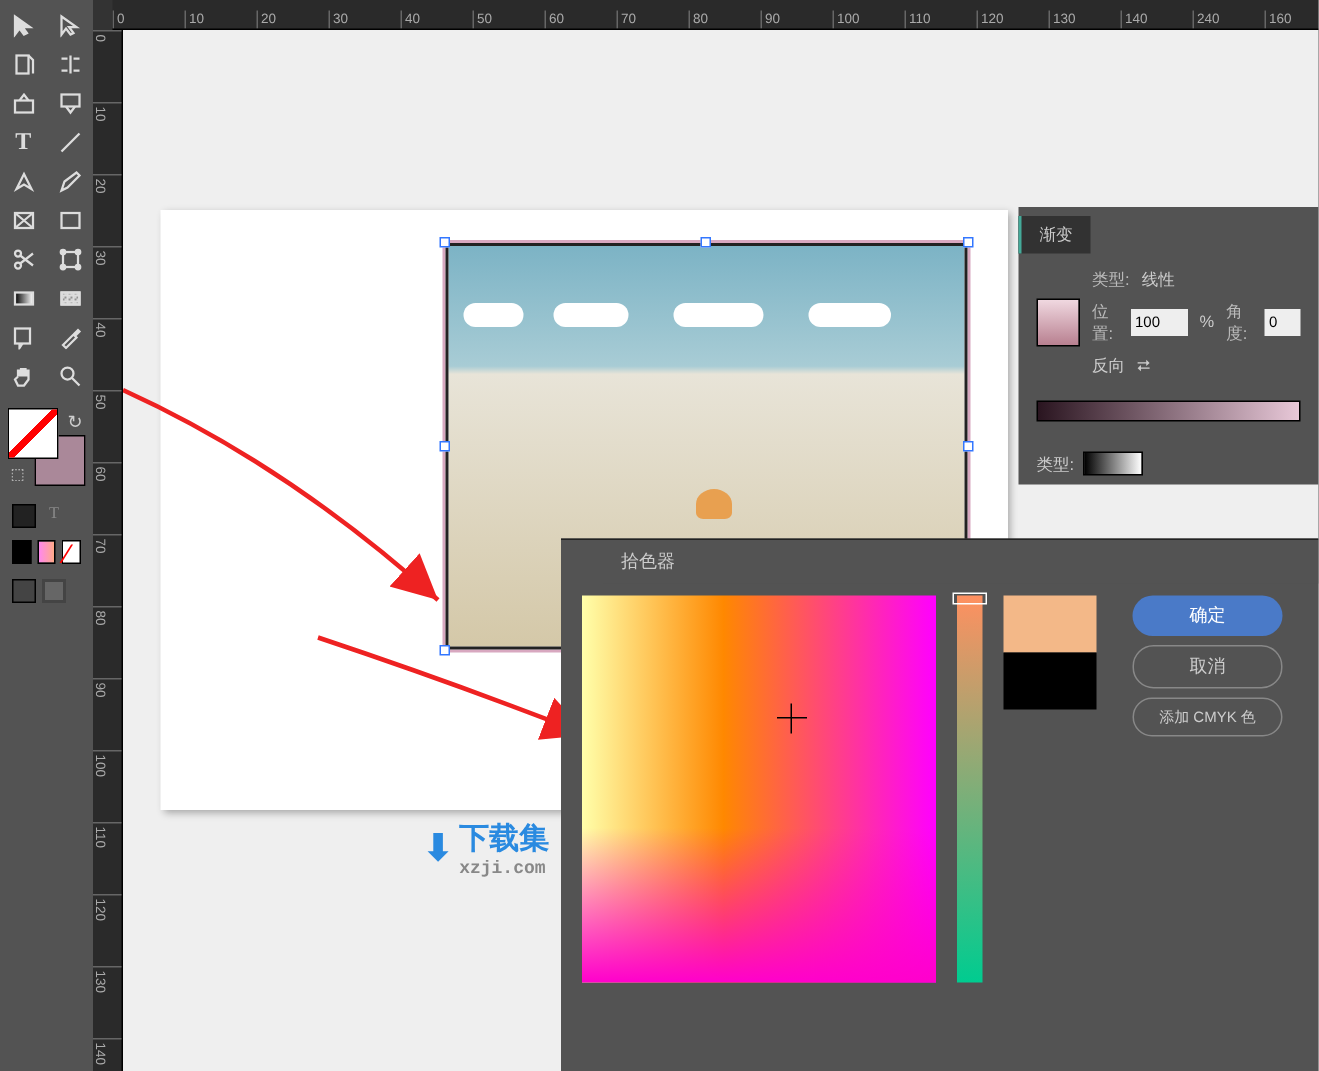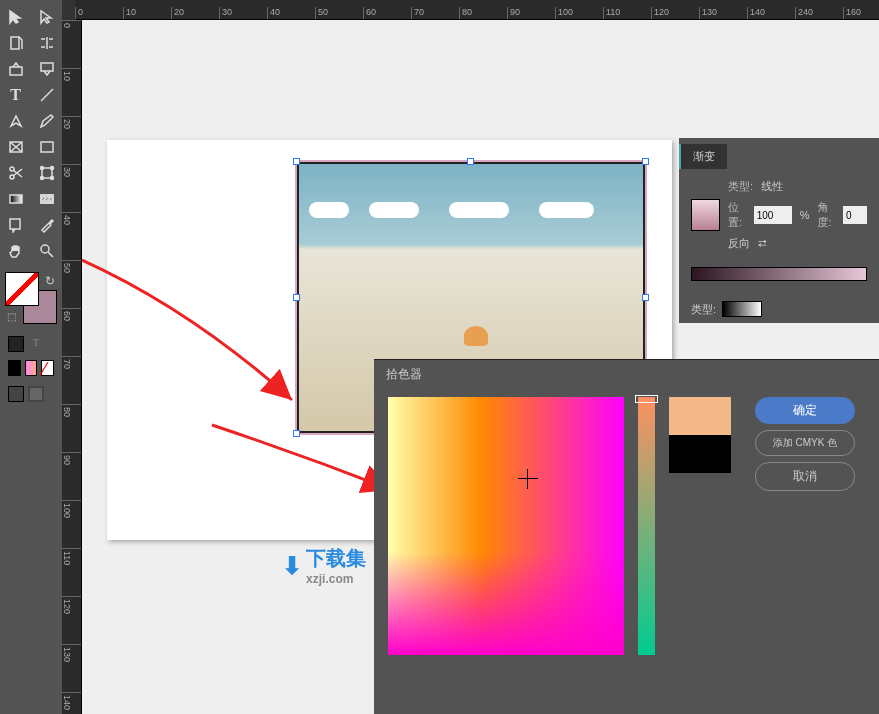--- a/index.html
+++ b/index.html
@@ -38,37 +38,37 @@
 .artboard { position: absolute; top: 120px; left: 25px; width: 565px; height: 400px; background: #fff; box-shadow: 2px 2px 5px rgba(0,0,0,.3); }
 .placed-image { position: absolute; top: 140px; left: 213px; width: 352px; height: 275px; border: 2px solid #d8a8c0; }
 .img-content { width: 100%; height: 100%; background: linear-gradient(180deg, #7cb3c5 0%, #a8ccd5 30%, #e8e4d8 32%, #d4c8a8 100%); border: 2px solid #222; position: relative; overflow: hidden; }
 .clouds { position: absolute; top: 38px; left: 0; right: 0; height: 30px; }
 .cloud { position: absolute; background: #fff; border-radius: 12px; height: 16px; }
 .handle { position: absolute; width: 7px; height: 7px; background: #fff; border: 1px solid #37f; }
 .shell { position: absolute; bottom: 85px; left: 48%; width: 24px; height: 20px; background: #e8a050; border-radius: 50% 50% 20% 20%; }
 
 
 .watermark { position: absolute; top: 525px; left: 200px; font-size: 20px; color: #2a8ae0; font-weight: bold; display: flex; align-items: center; gap: 4px; }
-.watermark .sub { font-size: 12px; color: #888; }
+.watermark .sub { font-size: 12px; color: #888; font-family: Liberation Mono, monospace; }
 
 
 .gradient-panel { position: absolute; top: 138px; right: 0; width: 200px; background: #535353; padding: 6px 0; margin-left: 39px; }
 .gp-tab { background: #323232; padding: 5px 12px; display: inline-block; border-left: 2px solid #4a9; }
 .gp-body { padding: 10px 12px; display: flex; flex-direction: column; gap: 8px; }
 .gp-row { display: flex; align-items: center; gap: 8px; font-size: 11px; }
 .gp-label { color: #bbb; }
 .gp-input { width: 38px; height: 18px; background: #eee; border: none; font-size: 10px; padding: 0 3px; }
 .gp-swatch { width: 32px; height: 32px; background: linear-gradient(180deg, #f0d8e0, #b88090); border: 1px solid #000; }
 .gp-slider { height: 14px; background: linear-gradient(90deg, #2a1520, #e8c8d8); margin-top: 8px; border: 1px solid #000; }
 .gp-type2 { margin-top: 10px; display: flex; align-items: center; gap: 6px; padding: 0 12px; }
 .gp-type2-sw { width: 40px; height: 16px; background: linear-gradient(90deg, #000, #fff); border: 1px solid #000; }
 
 
 .picker { position: absolute; top: 359px; left: 374px; right: 0; bottom: 0; background: #535353; border-top: 1px solid #222; }
-.picker-title { background: #535353; padding: 6px 12px; font-size: 12px; }
+.picker-title { background: #535353; padding: 6px 12px; font-size: 12px; margin-left: 28px; }
 .picker-sub { padding: 4px 14px; font-size: 11px; }
 .picker-body { display: flex; padding: 8px 14px; gap: 14px; }
 .sat-val { width: 250px; height: 258px; position: relative; cursor: crosshair; }
 .sv-actual { width: 100%; height: 100%; background:
   linear-gradient(to bottom, rgba(0,0,0,0) 0%, rgba(0,0,0,0) 60%, #ff00cc 100%),
   linear-gradient(to right, #ffffaa 0%, #ff8800 40%, #ff00ff 100%);
 }
 .crosshair { position: absolute; top: 72px; left: 130px; width: 20px; height: 20px; pointer-events: none; }
 .crosshair::before, .crosshair::after { content: ''; position: absolute; background: #000; }
 .crosshair::before { top: 9px; left: 0; right: 0; height: 1px; }
@@ -389,18 +389,18 @@
     <div class="hue-strip">
       <div class="hue-bg"></div>
       <div class="hue-slider"></div>
     </div>
     <div class="preview-swatches">
       <div class="prev-new"></div>
       <div class="prev-old"></div>
     </div>
     <div class="picker-controls">
       <button class="btn">确定</button>
+      <button class="btn cancel">取消</button>
       <button class="btn cancel" style="font-size:10px;padding:5px 4px">添加 CMYK 色</button>
-      <button class="btn cancel">取消</button>
     </div>
   </div>
 
 </div>
 
 </body></html>

